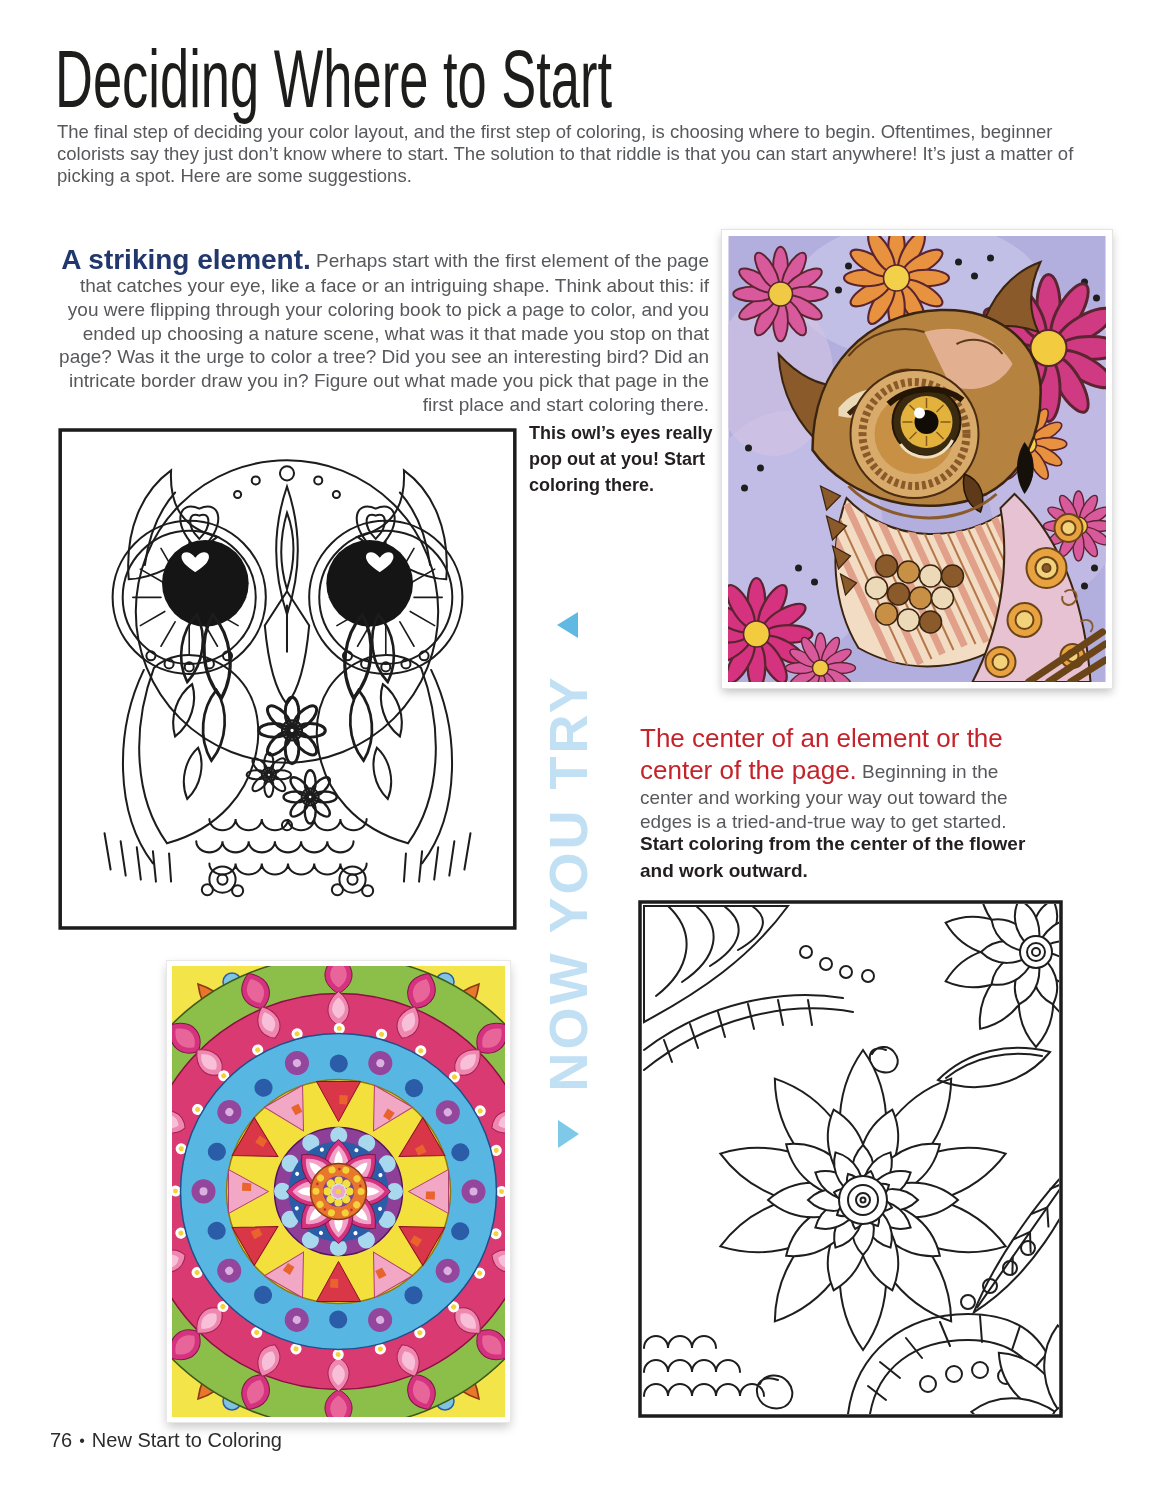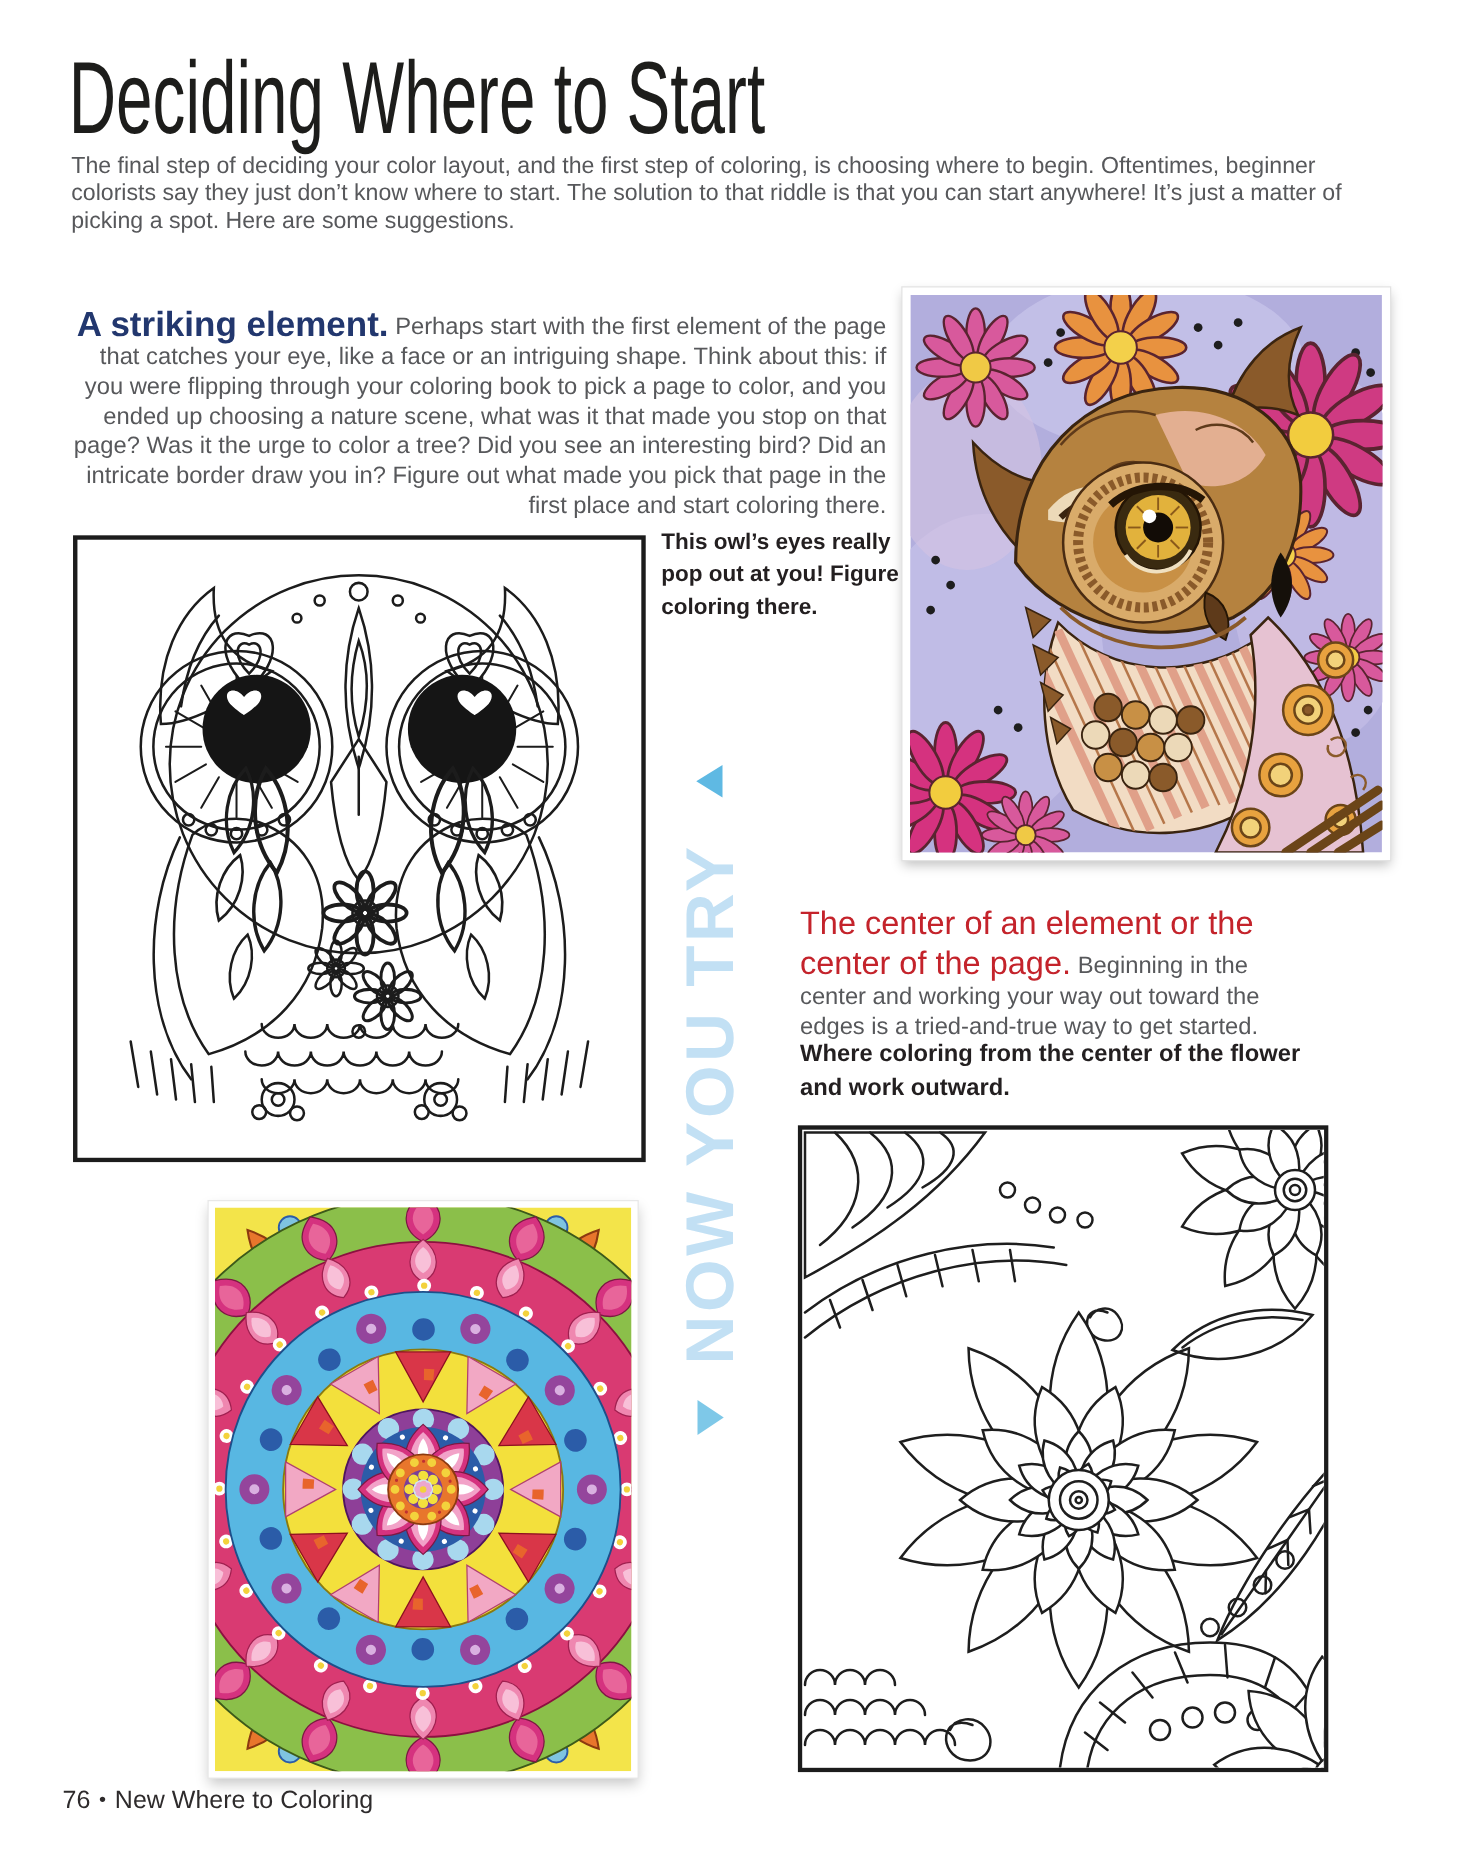--- a/index.html
+++ b/index.html
@@ -42,21 +42,21 @@
 <body>
 
 <div class="page">
 
   <div class="title">Deciding Where to Start</div>
 
   <div class="intro">The final step of deciding your color layout, and the first step of coloring, is choosing where to begin. Oftentimes, beginner colorists say they just don’t know where to start. The solution to that riddle is that you can start anywhere! It’s just a matter of picking a spot. Here are some suggestions.</div>
 
   <p class="sec-striking"><span class="h-navy">A striking element.</span><span> Perhaps start with the first element of the page that catches your eye, like a face or an intriguing shape. Think about this: if you were flipping through your coloring book to pick a page to color, and you ended up choosing a nature scene, what was it that made you stop on that page? Was it the urge to color a tree? Did you see an interesting bird? Did an intricate border draw you in? Figure out what made you pick that page in the first place and start coloring there.</span></p>
 
-  <div class="owl-caption">This owl’s eyes really pop out at you! Figure coloring there.</div>
+  <div class="owl-caption">This owl’s eyes really pop out at you! Start coloring there.</div>
 
   <div class="img-frame owl-line">
   <svg viewBox="0 0 455 498">
     <defs>
       <path id="tdrop" d="M0,0 C-11,16 -10,38 0,52 C10,38 11,16 0,0 Z"></path>
       <line id="ray" y1="-28" y2="-56"></line>
       <path id="scal" d="M0,0 a13,11 0 0 0 26,0 a13,11 0 0 0 26,0 a13,11 0 0 0 26,0 a13,11 0 0 0 26,0 a13,11 0 0 0 26,0 a13,11 0 0 0 26,0"></path>
       <g id="daiz8">
         <ellipse cx="0" cy="-12" rx="4.5" ry="10"></ellipse>
             <ellipse cx="0" cy="-12" rx="4.5" ry="10" transform="rotate(45)"></ellipse>
@@ -349,21 +349,21 @@
     </g>
   </svg>
   </div>
 
   <div class="nyt-arrow up"></div>
   <div class="nyt-label">NOW YOU TRY</div>
   <div class="nyt-arrow down"></div>
 
   <p class="sec-center"><span class="h-red">The center of an element or the center of the page.</span><span> Beginning in the center and working your way out toward the edges is a tried-and-true way to get started.</span></p>
 
-  <div class="flower-caption">Where coloring from the center of the flower and work outward.</div>
+  <div class="flower-caption">Start coloring from the center of the flower and work outward.</div>
 
   <div class="img-frame mandala">
   <svg viewBox="0 0 333 451">
     <defs>
       <g id="op">
         <path d="M0,0 C-16,-8 -20,-26 0,-38 C20,-26 16,-8 0,0 Z" fill="#d5327f" stroke="#7c1843" stroke-width="1"></path>
         <path d="M0,-6 C-10,-12 -12,-24 0,-32 C12,-24 10,-12 0,-6 Z" fill="#e8659a"></path>
       </g>
       <g id="ip">
         <path d="M0,0 C-13,10 -15,26 0,34 C15,26 13,10 0,0 Z" fill="#ef87b0" stroke="#a02050" stroke-width="1"></path>
@@ -613,15 +613,15 @@
         <circle r="14"></circle>
             <circle r="7"></circle>
       </g>
 
       <path d="M300,180 C330,150 372,142 412,152 C386,184 340,196 300,180 Z" fill="none"></path>
       <path d="M308,178 C336,156 372,150 404,156" fill="none"></path>
     </g>
   </svg>
   </div>
 
-  <div class="footer"><span>76</span><span class="b">•</span><span>New Where to Coloring</span></div>
+  <div class="footer"><span>76</span><span class="b">•</span><span>New Start to Coloring</span></div>
 
 </div>
 
 </body></html>

